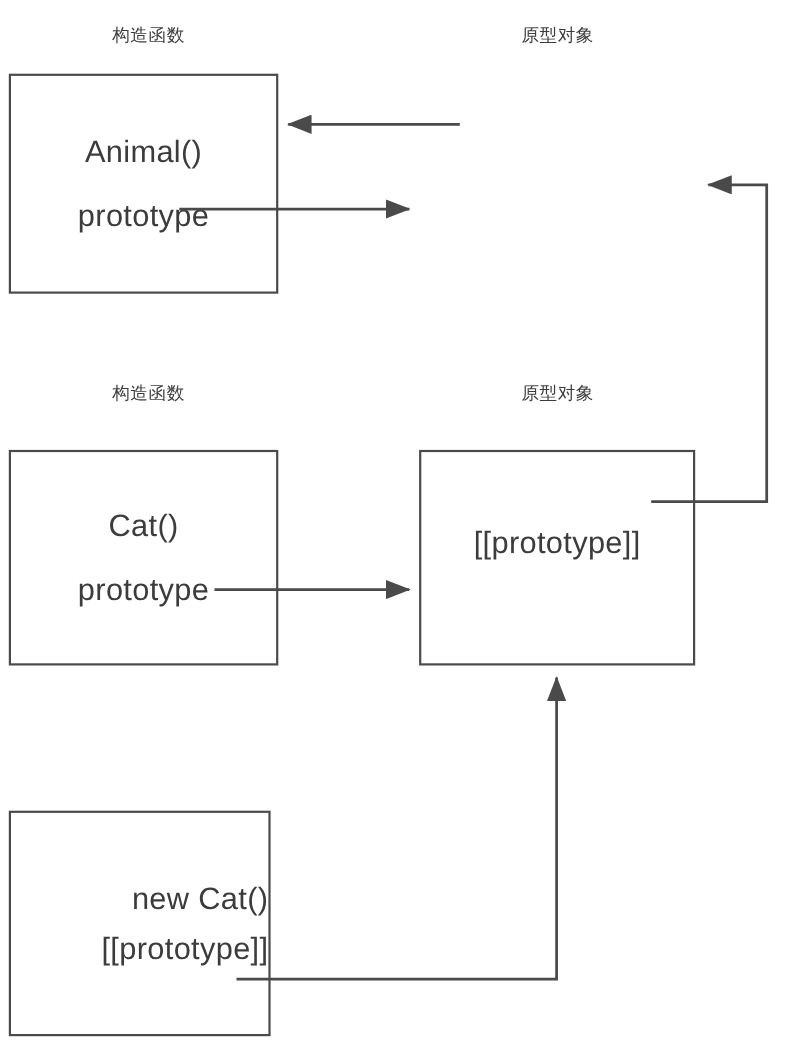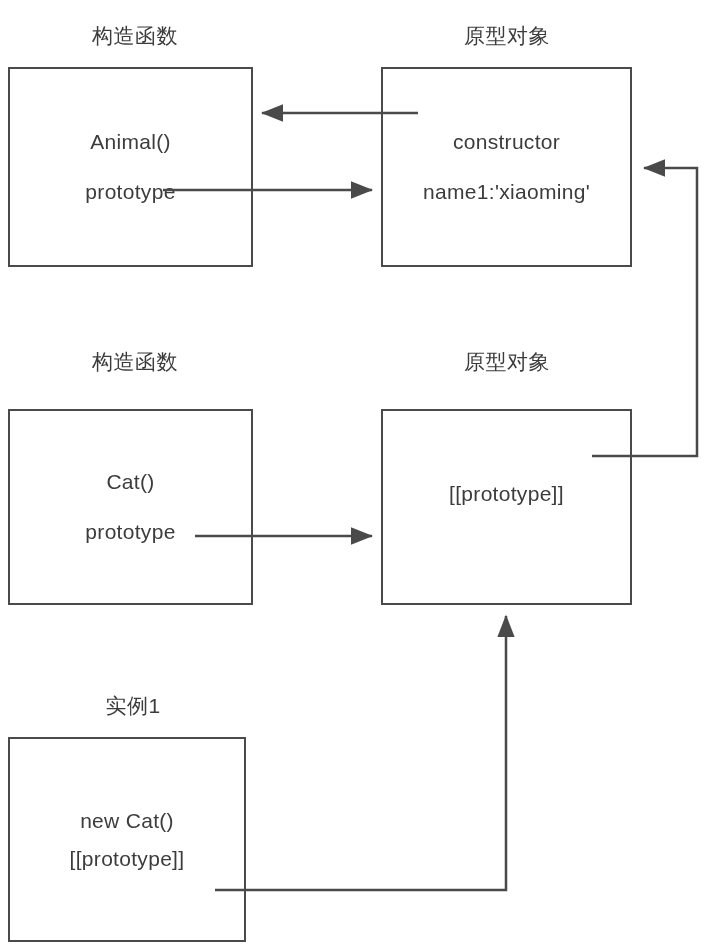--- a/index.html
+++ b/index.html
@@ -13,38 +13,38 @@
   }
   #stage {
     position: relative;
     width: 728px;
     height: 947px;
     overflow: hidden;
     background: #ffffff;
   }
   .caption {
     position: absolute;
-    font-size: 21px;
+    font-size: 16px;
     color: #3c3c3c;
     text-align: center;
     white-space: nowrap;
     letter-spacing: 0.5px;
   }
   .box {
     position: absolute;
     border: 2px solid #4a4a4a;
     background: #ffffff;
     box-sizing: border-box;
     display: flex;
     flex-direction: column;
     align-items: center;
     justify-content: center;
   }
   .box .line {
-    font-size: 21px;
+    font-size: 28px;
     color: #3c3c3c;
     text-align: center;
     white-space: nowrap;
     letter-spacing: 0.3px;
   }
   
   .box.two-rows .line:first-child { margin-bottom: 26px; }
   .box.three-rows .line { margin: 7px 0; }
 
   svg.connectors {
@@ -62,42 +62,37 @@
 <div id="stage">
 
   <div class="caption" style="left: 70px; top: 22px; width: 130px;">构造函数</div>
 
   <div class="caption" style="left: 442px; top: 22px; width: 130px;">原型对象</div>
 
   <div class="caption" style="left: 70px; top: 348px; width: 130px;">构造函数</div>
 
   <div class="caption" style="left: 442px; top: 348px; width: 130px;">原型对象</div>
 
-  <div class="caption" style="left: 68px; top: 692px; width: 130px;">实例1</div>
 
   <div class="box two-rows" style="left: 8px; top: 67px; width: 245px; height: 200px;">
     <div class="line">Animal()</div>
     <div class="line">prototype</div>
   </div>
 
-  <div class="box two-rows" style="left: 381px; top: 67px; width: 251px; height: 200px;">
-    <div class="line">constructor</div>
-    <div class="line">name1:'xiaoming'</div>
-  </div>
 
   <div class="box two-rows" style="left: 8px; top: 409px; width: 245px; height: 196px; justify-content: center;">
     <div class="line">Cat()</div>
     <div class="line">prototype</div>
   </div>
 
   <div class="box two-rows" style="left: 381px; top: 409px; width: 251px; height: 196px;">
     <div class="line">[[prototype]]</div>
   </div>
 
-  <div class="box three-rows" style="left: 8px; top: 737px; width: 238px; height: 205px;">
+  <div class="box three-rows" style="left: 8px; top: 737px; width: 238px; height: 205px; align-items: flex-end;">
     <div class="line">new Cat()</div>
     <div class="line">[[prototype]]</div>
   </div>
 
   <svg class="connectors" viewBox="0 0 728 947">
     <defs>
       <marker id="arrowhead" markerWidth="9" markerHeight="7" refX="8.5" refY="3.5" orient="auto" markerUnits="strokeWidth">
         <polygon points="0 0, 9 3.5, 0 7" fill="#4a4a4a"></polygon>
       </marker>
     </defs>

